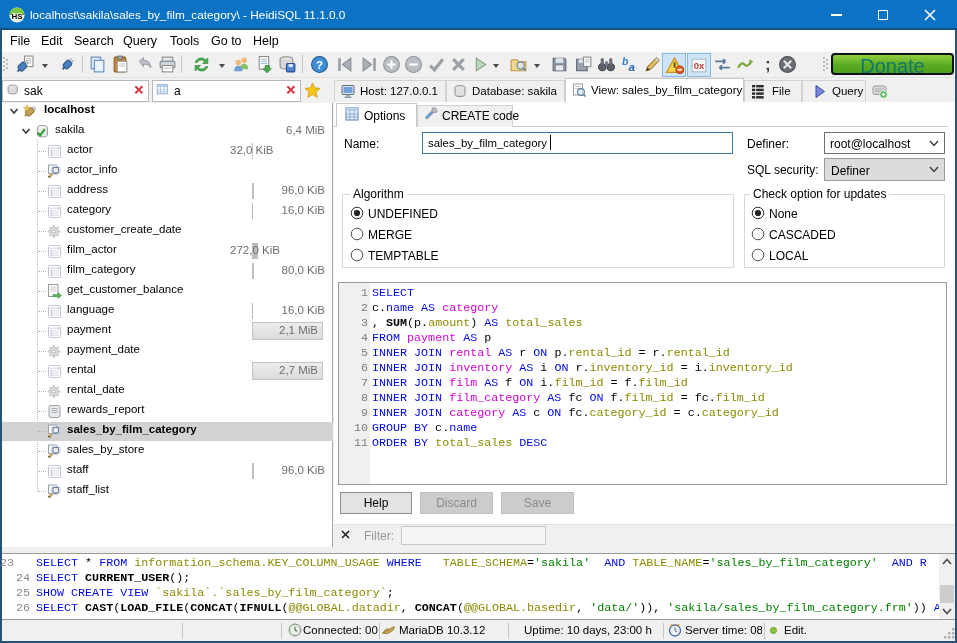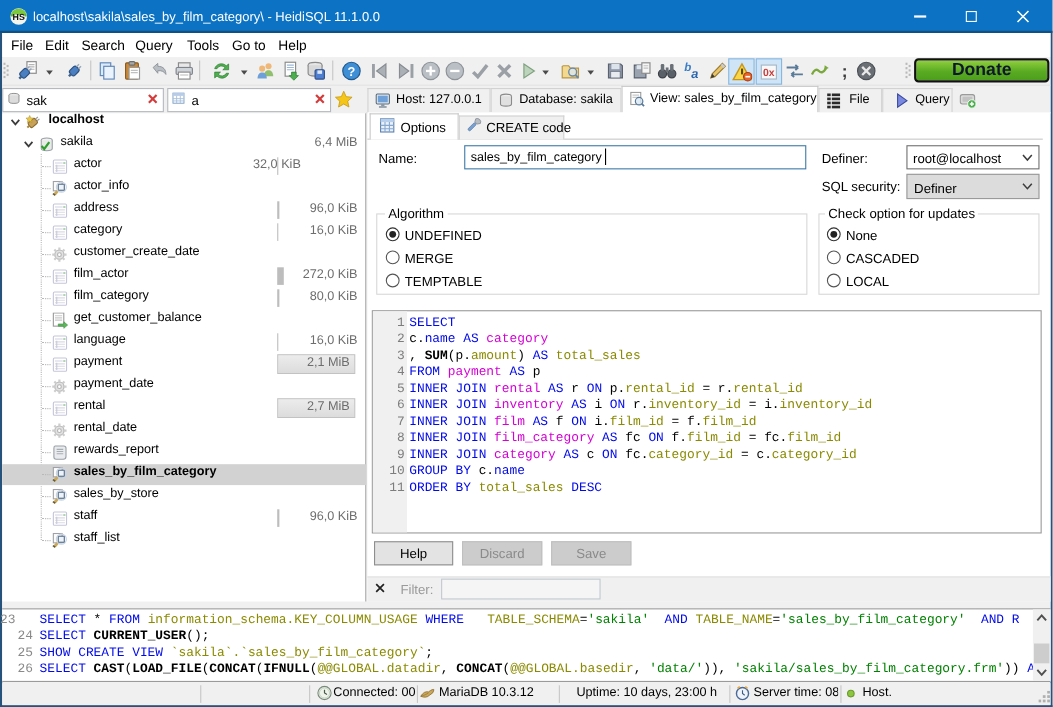--- a/index.html
+++ b/index.html
@@ -227,21 +227,21 @@
       <rect x="0" y="1" width="2" height="2"></rect>
       <rect x="0" y="5" width="2" height="2"></rect>
       <rect x="0" y="9" width="2" height="2"></rect>
       <rect x="0" y="13" width="2" height="2"></rect>
 <rect x="3" y="3" width="2" height="2"></rect>
       <rect x="3" y="7" width="2" height="2"></rect>
       <rect x="3" y="11" width="2" height="2"></rect>
     </g>
   </svg>
 <div class="abs" style="left:831px;top:53px;width:123px;height:22px;background:linear-gradient(#8fcf3e,#5aab22 55%,#4d9e1c);border:2px solid #111;border-radius:4px"></div>
-<div class="abs" style="left:831px;top:55px;width:123px;text-align:center;color:#0f172a;font-size:16px;font-weight:bold;font-family:'Liberation Sans'">Donate</div>
+<div class="abs" style="left:831px;top:55px;width:123px;text-align:center;color:#0f766e;font-size:20px;font-weight:normal;font-family:'Liberation Sans'">Donate</div>
 <div class="abs" style="left:2px;top:78px;width:331px;height:25px;background:#f0f0f0"></div>
 <div class="abs" style="left:2px;top:80px;width:147px;height:22px;background:#fff;border:1px solid #b5b8bc"></div>
 <div class="abs" style="left:152px;top:80px;width:149px;height:22px;background:#fff;border:1px solid #b5b8bc"></div>
 <svg class="abs" style="left:6px;top:83px" width="15" height="15" viewBox="0 0 18 18">
     <ellipse cx="8" cy="4.5" rx="5.5" ry="2.2" fill="#e8e8e8" stroke="#8a8a8a"></ellipse>
     <path d="M2.5 4.5 L2.5 11 A5.5 2.2 0 0 0 13.5 11 L13.5 4.5" fill="#dcdcdc" stroke="#8a8a8a"></path>
   </svg>
 <div class="abs" style="left:24px;top:84px;font-size:12px">sak</div>
 <svg class="abs" style="left:133px;top:84px" width="14" height="14" viewBox="0 0 18 18">
     <path d="M3 3 L12 12 M12 3 L3 12" stroke="#d43c3c" stroke-width="2.6"></path>
@@ -420,21 +420,21 @@
       <line x1="3" y1="6.8" x2="12" y2="6.8"></line>
       <line x1="3" y1="9" x2="12" y2="9"></line>
       <line x1="3" y1="11.2" x2="12" y2="11.2"></line>
     </g>
     <g stroke="#c8c8d8">
       <line x1="4.6" y1="5.8" x2="4.6" y2="12.4"></line>
     </g>
   </svg>
 <div class="abs" style="left:67px;top:243px;font-size:11.5px;color:#000">film_actor</div>
 <div class="abs" style="left:252px;top:243px;width:6px;height:16px;background:#bdbdbd"></div>
-<div class="abs" style="left:230px;top:244px;width:95px;text-align:right;font-size:11.5px;color:#6e6e6e">272,0 KiB</div>
+<div class="abs" style="left:230px;top:244px;width:95px;text-align:left;font-size:11.5px;color:#6e6e6e">272,0 KiB</div>
 <div class="abs" style="left:38px;top:271px;width:8px;height:1px;border-top:1px dotted #b8b8b8"></div>
 <svg class="abs" style="left:47px;top:264px" width="15" height="15" viewBox="0 0 15 15">
     <rect x="1.5" y="1.5" width="12" height="12" rx="1" fill="#ffffff" stroke="#c5c5da"></rect>
     <line x1="3" y1="4.2" x2="10" y2="4.2" stroke="#d2d2e2"></line>
     <rect x="10.5" y="3.4" width="2" height="1.6" fill="#a8cfa8"></rect>
     <g stroke="#dadae6">
       <line x1="3" y1="6.8" x2="12" y2="6.8"></line>
       <line x1="3" y1="9" x2="12" y2="9"></line>
       <line x1="3" y1="11.2" x2="12" y2="11.2"></line>
     </g>
@@ -726,21 +726,21 @@
   </svg>
 <div class="abs" style="left:399px;top:624px;font-size:11.5px;color:#000">MariaDB 10.3.12</div>
 <div class="abs" style="left:524px;top:624px;font-size:11.5px;color:#000">Uptime: 10 days, 23:00 h</div>
 <svg class="abs" style="left:668px;top:623px" width="14" height="14" viewBox="0 0 14 14">
     <circle cx="7" cy="7.5" r="5.5" fill="#f0f4f8" stroke="#4a6a9a" stroke-width="1.3"></circle>
     <path d="M7 4.5 L7 7.5 L9 9" stroke="#3a5a8a" stroke-width="1" fill="none"></path>
     <path d="M2.5 2.8 L4.5 1.2 M11.5 2.8 L9.5 1.2" stroke="#e8a83a" stroke-width="1.6"></path>
   </svg>
 <div class="abs" style="left:685px;top:624px;width:77px;overflow:hidden;font-size:11.5px;color:#000;white-space:nowrap">Server time: 08</div>
 <div class="abs" style="left:770px;top:627px;width:7px;height:7px;border-radius:50%;background:#8cc63f;border:1px solid #6a9a2a"></div>
-<div class="abs" style="left:784px;top:624px;font-size:11.5px;color:#000">Host.</div>
+<div class="abs" style="left:784px;top:624px;font-size:11.5px;color:#000">Edit.</div>
 <svg class="abs" style="left:944px;top:628px" width="11" height="11" viewBox="0 0 11 11">
     <g fill="#b0b0b0">
       <rect x="8" y="0" width="2.5" height="2.5"></rect>
       <rect x="8" y="4" width="2.5" height="2.5"></rect>
       <rect x="8" y="8" width="2.5" height="2.5"></rect>
       <rect x="4" y="4" width="2.5" height="2.5"></rect>
       <rect x="4" y="8" width="2.5" height="2.5"></rect>
       <rect x="0" y="8" width="2.5" height="2.5"></rect>
     </g>
   </svg>

